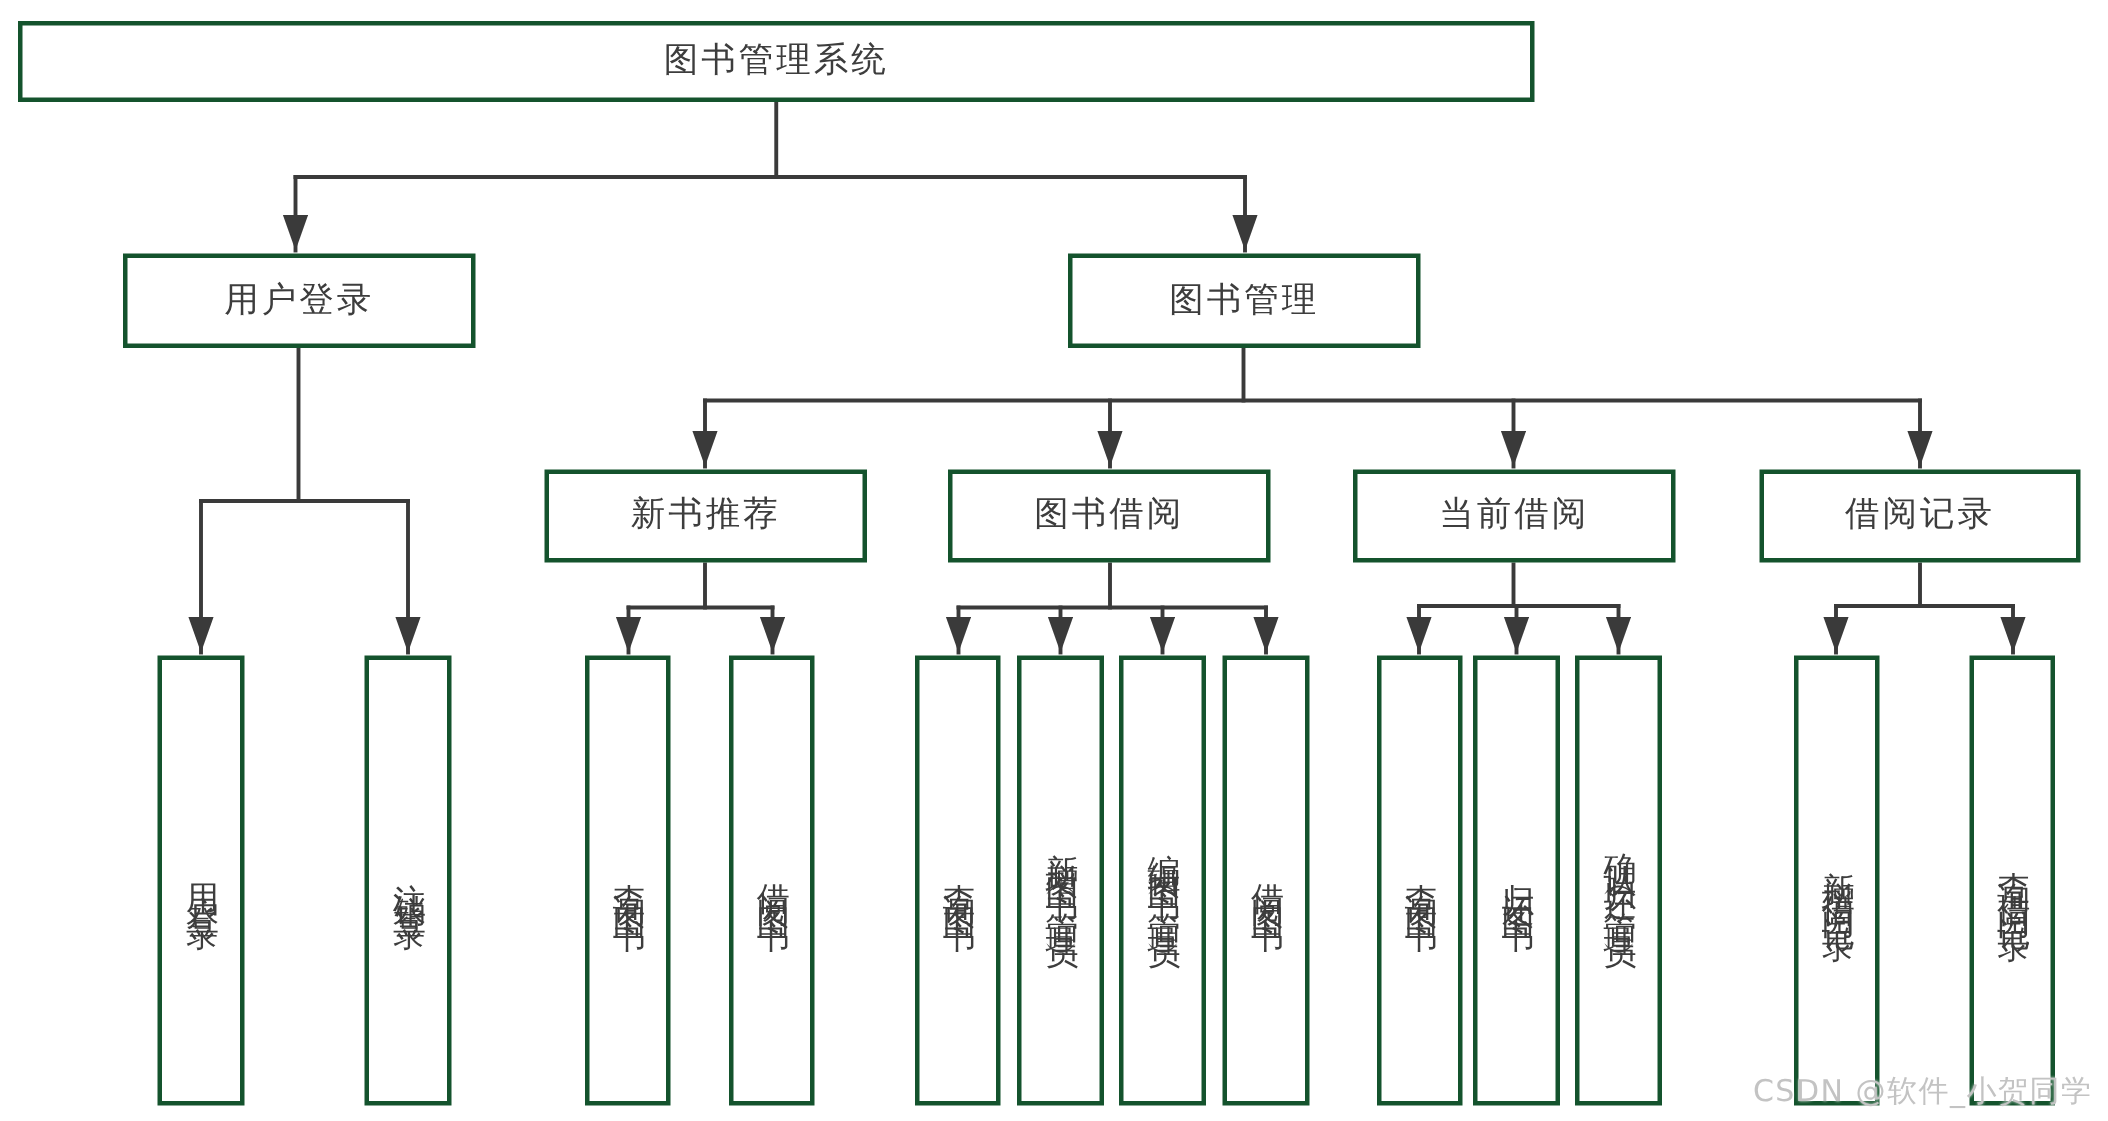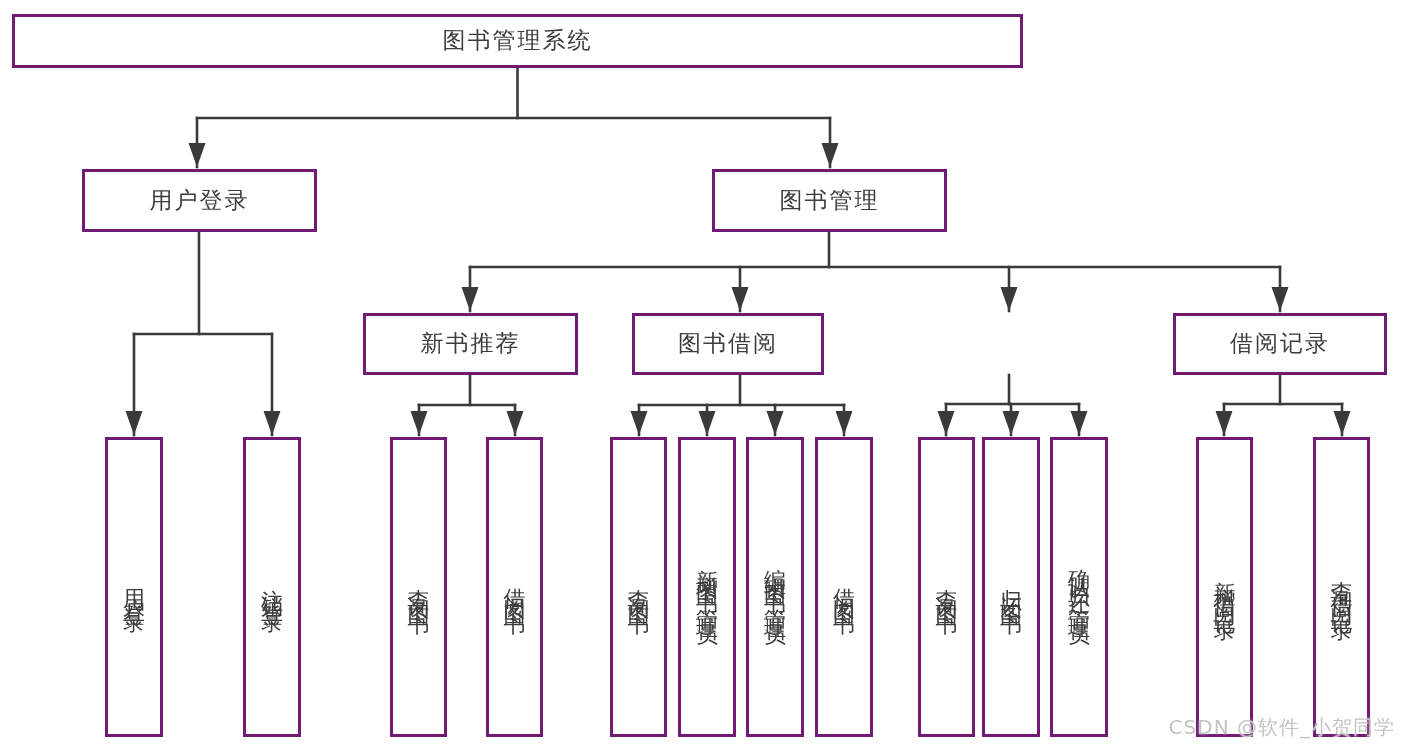--- a/index.html
+++ b/index.html
@@ -13,21 +13,21 @@
   }
   .connectors {
     position: absolute;
     left: 0; top: 0;
     width: 1405px; height: 747px;
   }
   .box {
     position: absolute;
     box-sizing: border-box;
     background: #ffffff;
-    border: 3px solid #701a75;
+    border: 3px solid #14532d;
     display: flex;
     align-items: center;
     justify-content: center;
     color: #3d3d3d;
   }
   .box .lbl {
     font-size: 23px;
     letter-spacing: 2px;
     line-height: 1.2;
     white-space: nowrap;
@@ -113,22 +113,25 @@
   <div class="box" style="left:82px;top:169px;width:235px;height:63px">
     <span class="lbl">用户登录</span>
   </div>
   <div class="box" style="left:363px;top:313px;width:215px;height:62px">
     <span class="lbl">新书推荐</span>
   </div>
 
   <div class="box" style="left:712px;top:169px;width:235px;height:63px">
     <span class="lbl">图书管理</span>
   </div>
-  <div class="box" style="left:632px;top:313px;width:192px;height:62px">
+  <div class="box" style="left:632px;top:313px;width:215px;height:62px">
     <span class="lbl">图书借阅</span>
+  </div>
+  <div class="box" style="left:902px;top:313px;width:215px;height:62px">
+    <span class="lbl">当前借阅</span>
   </div>
   <div class="box" style="left:1173px;top:313px;width:214px;height:62px">
     <span class="lbl">借阅记录</span>
   </div>
 
   <div class="box v" style="left:105px;top:437px;width:58px;height:300px">
     <span class="lbl">用户登录</span>
   </div>
   <div class="box v" style="left:243px;top:437px;width:58px;height:300px">
     <span class="lbl">注销登录</span>

